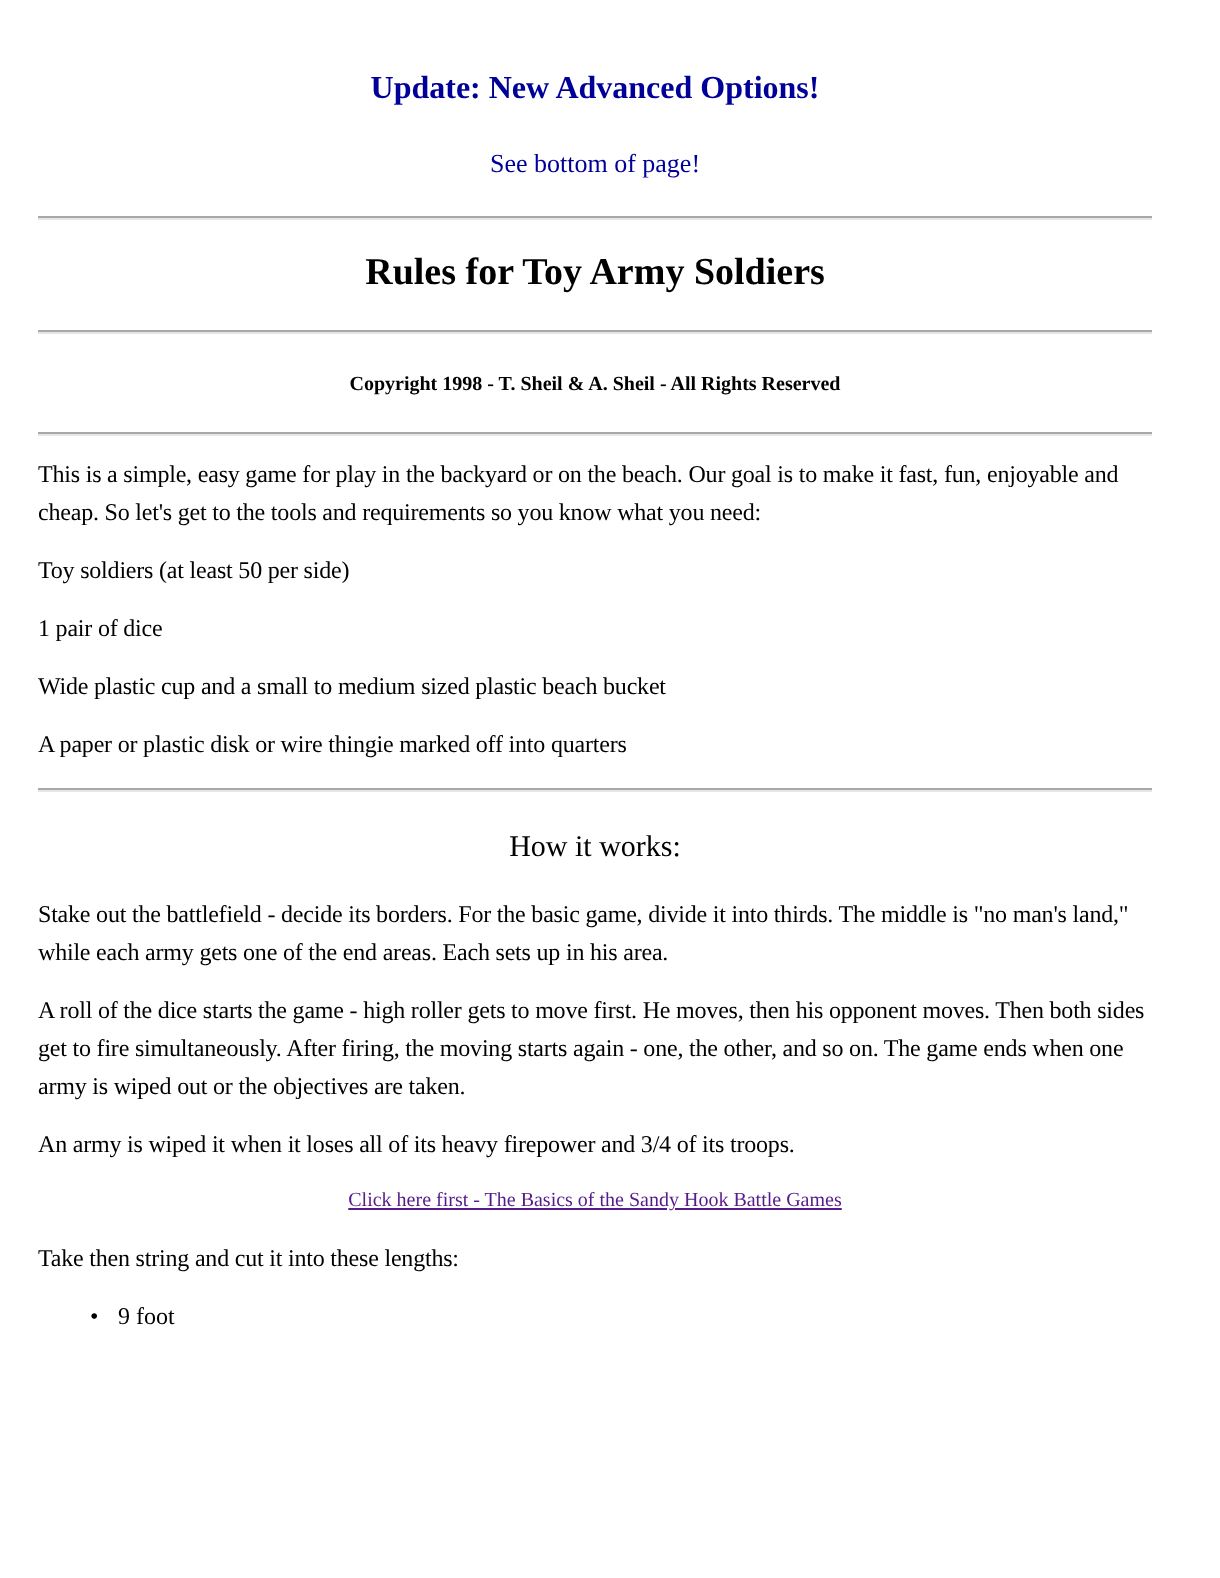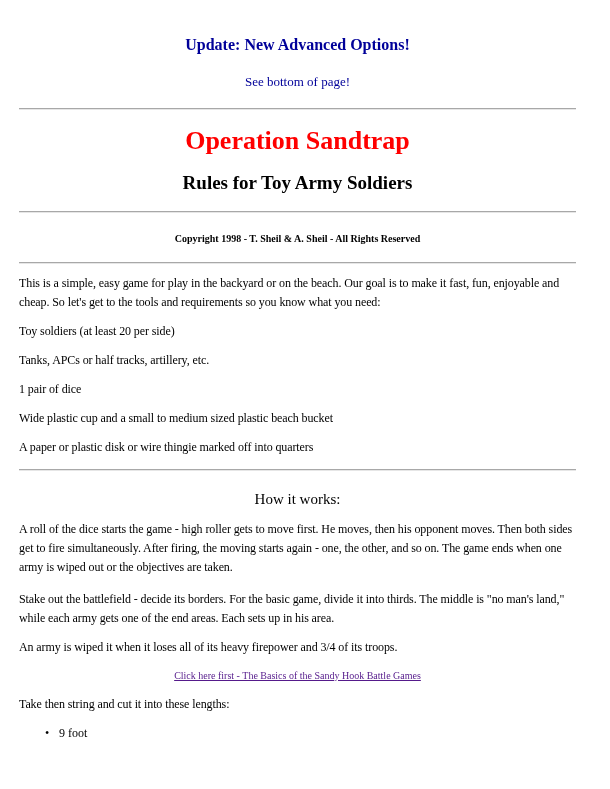--- a/index.html
+++ b/index.html
@@ -60,38 +60,36 @@
   }
 </style>
 </head>
 <body>
 
 <div class="page">
   <p class="update center">Update: New Advanced Options!</p>
   <p class="see-bottom center">See bottom of page!</p>
   <hr class="hr1">
 
-  <h1 class="title center">Operation Sandtrap</h1>
   <h2 class="subtitle center">Rules for Toy Army Soldiers</h2>
   <hr class="hr2">
 
   <p class="copyright center">Copyright 1998 - T. Sheil &amp; A. Sheil - All Rights Reserved</p>
   <hr class="hr3">
 
   <p class="body intro">This is a simple, easy game for play in the backyard or on the beach. Our goal is to make it fast, fun, enjoyable and cheap. So let's get to the tools and requirements so you know what you need:</p>
-  <p class="body req">Toy soldiers (at least 20 per side)</p>
-  <p class="body req">Tanks, APCs or half tracks, artillery, etc.</p>
+  <p class="body req">Toy soldiers (at least 50 per side)</p>
   <p class="body req">1 pair of dice</p>
   <p class="body req">Wide plastic cup and a small to medium sized plastic beach bucket</p>
   <p class="body req">A paper or plastic disk or wire thingie marked off into quarters</p>
   <hr class="hr4">
 
   <h2 class="how center">How it works:</h2>
+  <p class="body how-p1">Stake out the battlefield - decide its borders. For the basic game, divide it into thirds. The middle is "no man's land," while each army gets one of the end areas. Each sets up in his area.</p>
   <p class="body how-p">A roll of the dice starts the game - high roller gets to move first. He moves, then his opponent moves. Then both sides get to fire simultaneously. After firing, the moving starts again - one, the other, and so on. The game ends when one army is wiped out or the objectives are taken.</p>
-  <p class="body how-p1">Stake out the battlefield - decide its borders. For the basic game, divide it into thirds. The middle is "no man's land," while each army gets one of the end areas. Each sets up in his area.</p>
   <p class="body how-p">An army is wiped it when it loses all of its heavy firepower and 3/4 of its troops.</p>
 
   <div class="link-wrap center">
     <a href="#">Click here first - The Basics of the Sandy Hook Battle Games</a>
   </div>
 
   <p class="body take">Take then string and cut it into these lengths:</p>
   <ul class="lengths">
     <li>
       <span class="bullet">•</span>

